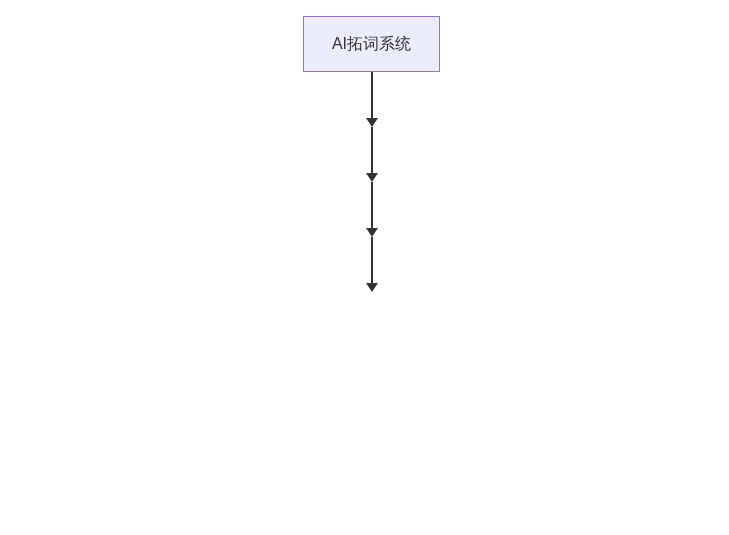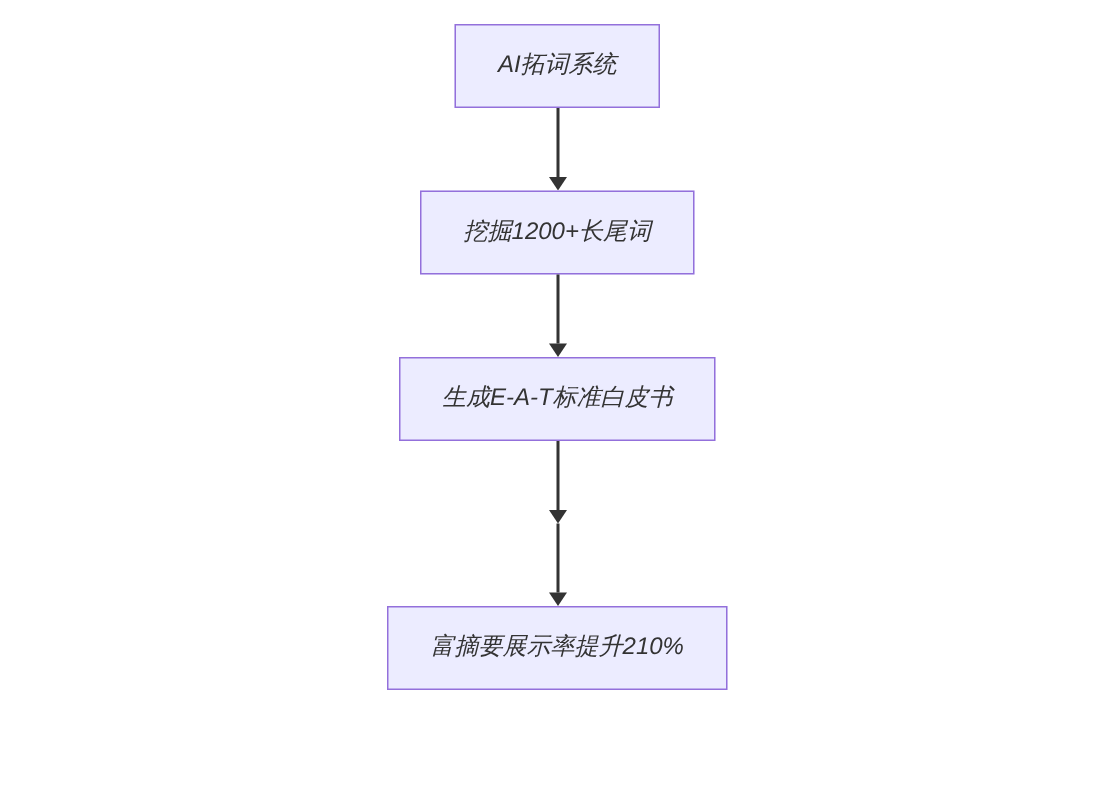--- a/index.html
+++ b/index.html
@@ -28,21 +28,20 @@
   .node {
     box-sizing: border-box;
     background: #ECECFF;
     border: 1px solid #9370DB;
     color: #333333;
     font-size: 16px;
     line-height: 22px;
     padding: 16px 28px;
     text-align: center;
     white-space: nowrap;
-    font-style: italic;
   }
   .arrow {
     display: flex;
     flex-direction: column;
     align-items: center;
     height: 55px;
   }
   .arrow-line {
     width: 2px;
     flex: 1 1 auto;
@@ -64,42 +63,33 @@
 
     <div class="node">
       <span>AI拓词系统</span>
     </div>
 
     <div class="arrow">
       <div class="arrow-line"></div>
       <div class="arrow-head"></div>
     </div>
 
-    <div class="node">
-      <span>挖掘1200+长尾词</span>
-    </div>
-
-    <div class="arrow">
-      <div class="arrow-line"></div>
-      <div class="arrow-head"></div>
-    </div>
-
-    <div class="node">
-      <span>生成E-A-T标准白皮书</span>
-    </div>
 
     <div class="arrow">
       <div class="arrow-line"></div>
       <div class="arrow-head"></div>
     </div>
 
 
     <div class="arrow">
       <div class="arrow-line"></div>
       <div class="arrow-head"></div>
     </div>
 
-    <div class="node">
-      <span>富摘要展示率提升210%</span>
+
+    <div class="arrow">
+      <div class="arrow-line"></div>
+      <div class="arrow-head"></div>
     </div>
+
 
   </div>
 </div>
 
 </body></html>

